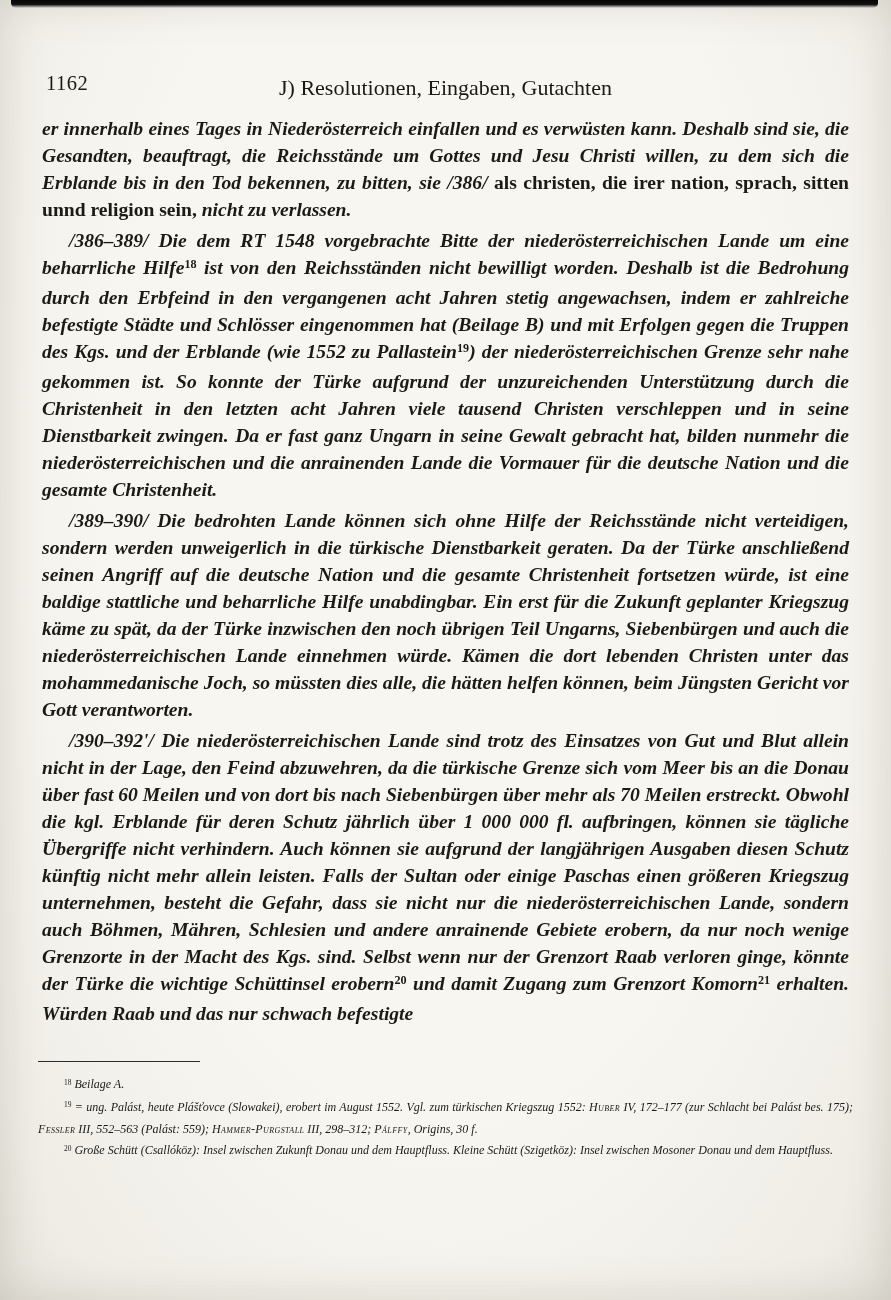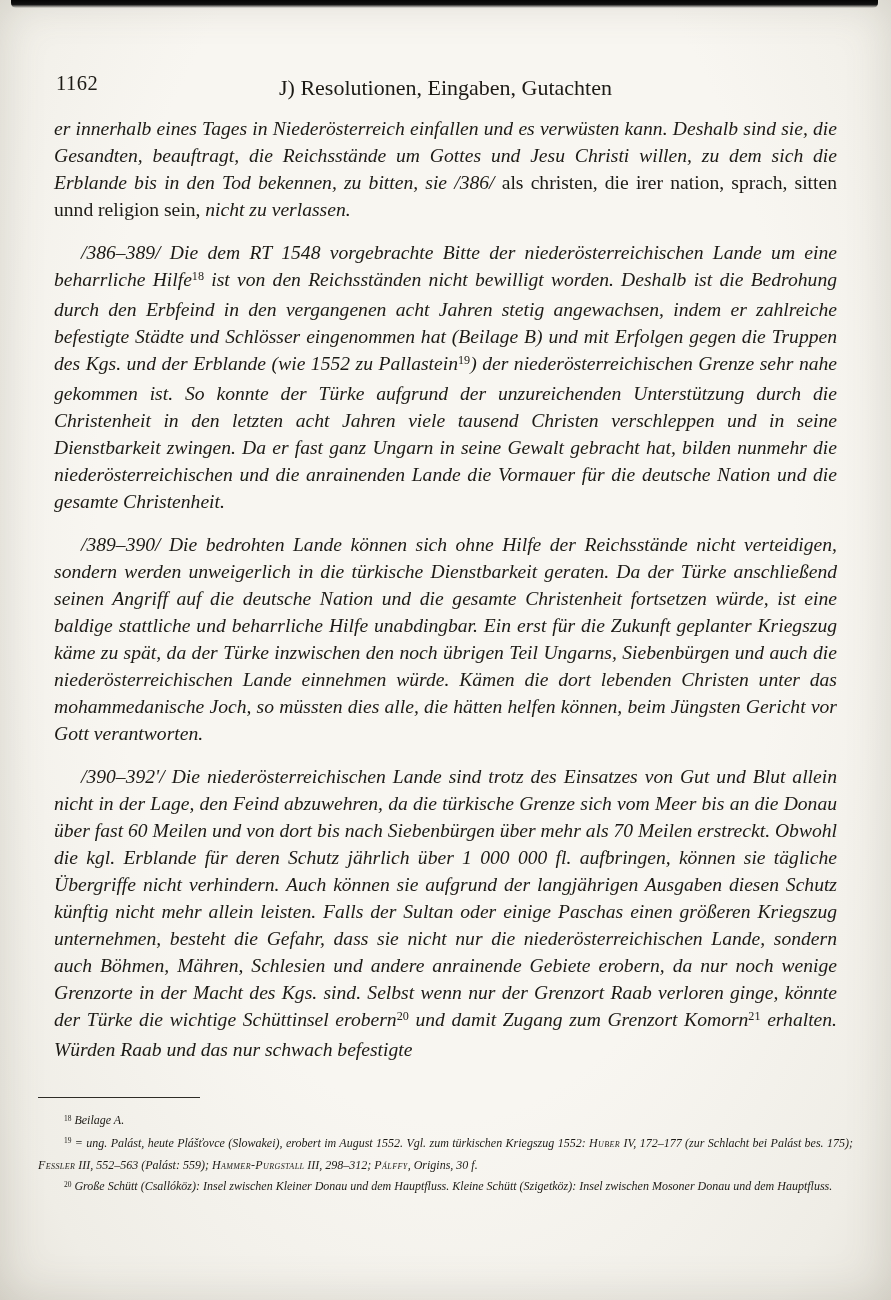--- a/index.html
+++ b/index.html
@@ -16,33 +16,34 @@
   }
   .scan-edge-top {
     position: absolute;
     top: 0; left: 11px; right: 13px; height: 8px;
     background: linear-gradient(to bottom, #050505 0%, #101010 55%, rgba(25,22,18,0) 100%);
     border-radius: 0 0 5px 5px;
   }
   .content { padding: 72px 38px 0 38px; }
   .header { position: relative; height: 26px; }
   .page-number {
-    position: absolute; left: 18px; top: 0;
+    position: absolute; left: 8px; top: 0;
     font-size: 20.5px; font-style: normal; letter-spacing: 0.5px;
   }
   .header-title {
     position: absolute; left: 0; right: 0; top: 3px;
     text-align: center; font-size: 22px; font-style: normal;
   }
   .body-text { margin-top: 17px; }
   .para {
-    margin: 16px;
+    margin: 4px;
     font-size: 19.6px;
     line-height: 27px;
     text-align: justify;
+    font-weight: bold;
   }
   .para.indent { text-indent: 27px; }
   .run-i  { font-style: italic; }
   .run-r  { font-style: normal; }
   .run-sc { font-variant: small-caps; letter-spacing: 0.4px; }
   .run-sup {
     font-style: normal;
     font-size: 0.62em;
     position: relative;
     top: -0.52em;
@@ -78,17 +79,17 @@
         <p class="para"><span class="run-i">er innerhalb eines Tages in Niederösterreich einfallen und es verwüsten kann. Deshalb sind sie, die Gesandten, beauftragt, die Reichsstände um Gottes und Jesu Christi willen, zu dem sich die Erblande bis in den Tod bekennen, zu bitten, sie /386/ </span><span class="run-r">als christen, die irer nation, sprach, sitten unnd religion sein, </span><span class="run-i">nicht zu verlassen.</span></p>
         <p class="para indent"><span class="run-i">/386–389/ Die dem RT 1548 vorgebrachte Bitte der niederösterreichischen Lande um eine beharrliche Hilfe</span><span class="run-sup">18</span><span class="run-i"> ist von den Reichsständen nicht bewilligt worden. Deshalb ist die Bedrohung durch den Erbfeind in den vergangenen acht Jahren stetig angewachsen, indem er zahlreiche befestigte Städte und Schlösser eingenommen hat (Beilage B) und mit Erfolgen gegen die Truppen des Kgs. und der Erblande (wie 1552 zu Pallastein</span><span class="run-sup">19</span><span class="run-i">) der niederösterreichischen Grenze sehr nahe gekommen ist. So konnte der Türke aufgrund der unzureichenden Unterstützung durch die Christenheit in den letzten acht Jahren viele tausend Christen verschleppen und in seine Dienstbarkeit zwingen. Da er fast ganz Ungarn in seine Gewalt gebracht hat, bilden nunmehr die niederösterreichischen und die anrainenden Lande die Vormauer für die deutsche Nation und die gesamte Christenheit.</span></p>
         <p class="para indent"><span class="run-i">/389–390/ Die bedrohten Lande können sich ohne Hilfe der Reichsstände nicht verteidigen, sondern werden unweigerlich in die türkische Dienstbarkeit geraten. Da der Türke anschließend seinen Angriff auf die deutsche Nation und die gesamte Christenheit fortsetzen würde, ist eine baldige stattliche und beharrliche Hilfe unabdingbar. Ein erst für die Zukunft geplanter Kriegszug käme zu spät, da der Türke inzwischen den noch übrigen Teil Ungarns, Siebenbürgen und auch die niederösterreichischen Lande einnehmen würde. Kämen die dort lebenden Christen unter das mohammedanische Joch, so müssten dies alle, die hätten helfen können, beim Jüngsten Gericht vor Gott verantworten.</span></p>
         <p class="para indent"><span class="run-i">/390–392'/ Die niederösterreichischen Lande sind trotz des Einsatzes von Gut und Blut allein nicht in der Lage, den Feind abzuwehren, da die türkische Grenze sich vom Meer bis an die Donau über fast 60 Meilen und von dort bis nach Siebenbürgen über mehr als 70 Meilen erstreckt. Obwohl die kgl. Erblande für deren Schutz jährlich über 1 000 000 fl. aufbringen, können sie tägliche Übergriffe nicht verhindern. Auch können sie aufgrund der langjährigen Ausgaben diesen Schutz künftig nicht mehr allein leisten. Falls der Sultan oder einige Paschas einen größeren Kriegszug unternehmen, besteht die Gefahr, dass sie nicht nur die niederösterreichischen Lande, sondern auch Böhmen, Mähren, Schlesien und andere anrainende Gebiete erobern, da nur noch wenige Grenzorte in der Macht des Kgs. sind. Selbst wenn nur der Grenzort Raab verloren ginge, könnte der Türke die wichtige Schüttinsel erobern</span><span class="run-sup">20</span><span class="run-i"> und damit Zugang zum Grenzort Komorn</span><span class="run-sup">21</span><span class="run-i"> erhalten. Würden Raab und das nur schwach befestigte</span></p>
       </div>
     <div class="footnotes">
       <hr class="footnote-rule">
       <div>
           <p class="footnote"><span class="run-sup">18</span> <span class="run-i">Beilage A.</span></p>
           <p class="footnote"><span class="run-sup">19</span> <span class="run-i">= ung. Palást, heute Plášťovce (Slowakei), erobert im August 1552. Vgl. zum türkischen Kriegszug 1552: </span><span class="run-sc">Huber</span><span class="run-i"> IV, 172–177 (zur Schlacht bei Palást bes. 175); </span><span class="run-sc">Fessler</span><span class="run-i"> III, 552–563 (Palást: 559); </span><span class="run-sc">Hammer-Purgstall</span><span class="run-i"> III, 298–312; </span><span class="run-sc">Pálffy</span><span class="run-i">, Origins, 30 f.</span></p>
-          <p class="footnote"><span class="run-sup">20</span> <span class="run-i">Große Schütt (Csallóköz): Insel zwischen Kleiner Donau und dem Hauptfluss. Kleine Schütt (Szigetköz): Insel zwischen Mosoner Donau und dem Hauptfluss.</span></p>
+          <p class="footnote"><span class="run-sup">20</span> <span class="run-i">Große Schütt (Csallóköz): Insel zwischen Zukunft Donau und dem Hauptfluss. Kleine Schütt (Szigetköz): Insel zwischen Mosoner Donau und dem Hauptfluss.</span></p>
         </div>
     </div>
   </div>
 </div>
 
 </body></html>

